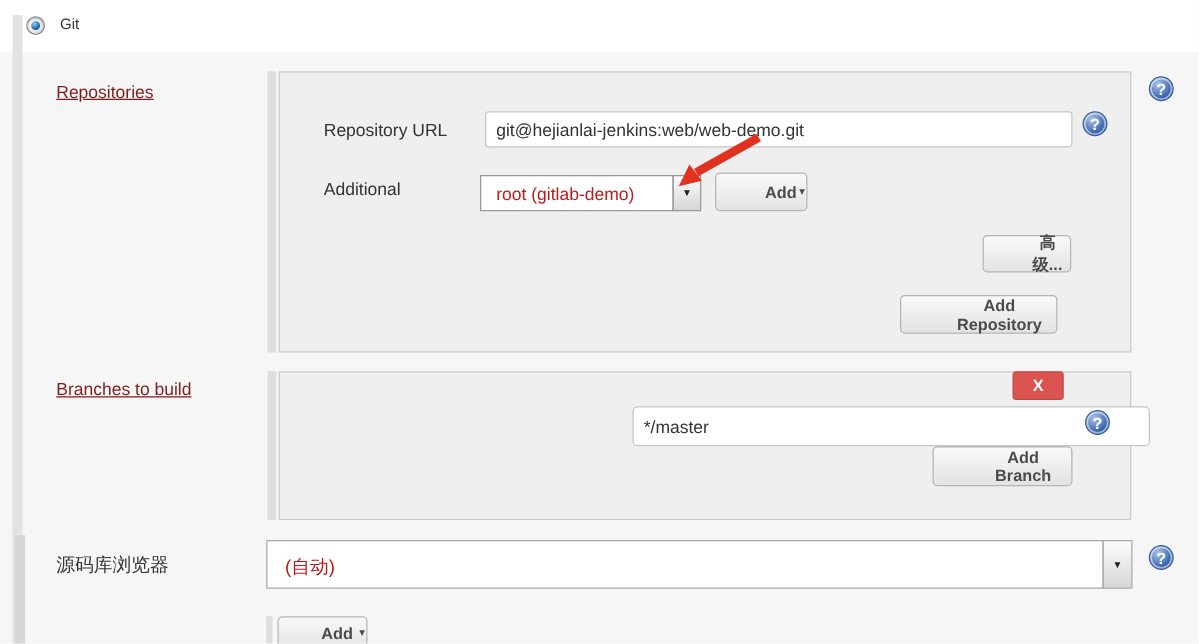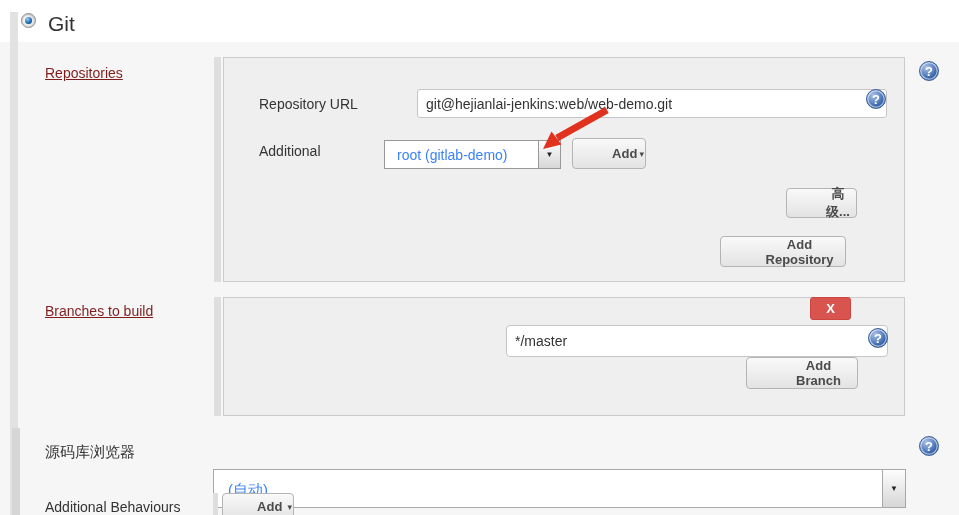--- a/index.html
+++ b/index.html
@@ -22,21 +22,21 @@
 
   .btn{background:linear-gradient(#f9f9f9,#e3e3e3);border:1px solid #b4b4b4;border-radius:4px;
     color:#4b4b4b;font-weight:bold;font-size:13px;text-align:center;cursor:pointer;
     box-sizing:border-box;font-family:inherit;display:flex;align-items:center;justify-content:center;gap:5px;padding-left:39px;}
 
   .xbtn{background:#d9534f;border:1px solid #cc4540;border-radius:3px;color:#fff;
     font-weight:bold;font-size:13px;text-align:center;cursor:pointer;box-sizing:border-box;
     display:flex;align-items:center;justify-content:center;font-family:inherit;}
 
   .combo{display:flex;box-sizing:border-box;cursor:pointer;}
-  .combo-field{flex:1;background:#fff;border:1px solid #989898;color:#3b82f6;
+  .combo-field{flex:1;background:#fff;border:1px solid #989898;color:#b91c1c;
     display:flex;align-items:center;overflow:hidden;white-space:nowrap;}
   .combo-btn{width:21px;background:linear-gradient(#fdfdfd,#d6d6d6);border:1px solid #989898;
     margin-left:-1px;display:flex;align-items:center;justify-content:center;color:#222;}
   .combo-btn span{font-size:8px;line-height:1;}
 
   .help{width:20px;height:20px;border-radius:50%;cursor:pointer;text-align:center;
     background:radial-gradient(circle at 35% 30%, #aac2e6 0%, #5b82c0 45%, #1e4f9c 78%, #17407f 100%);
     border:1px solid #3d5f9a;color:#fff;font-weight:bold;font-size:13px;line-height:19px;
     box-shadow:inset 0 0 0 1.5px rgba(255,255,255,.55);box-sizing:border-box;}
 
@@ -51,30 +51,30 @@
 
 <div id="canvas">
 
   <div class="abs content-bg"></div>
   <div class="abs vbar" style="left:10px;top:12px;width:8px;height:503px;"></div>
   <div class="abs vbar2" style="left:12px;top:428px;width:8px;height:87px;"></div>
 
   <div class="abs radio-outer" style="left:21px;top:13px;">
     <div class="radio-dot"></div>
   </div>
-  <div class="abs label" style="left:48px;top:12px;font-size:21px;">Git</div>
+  <div class="abs label" style="left:48px;top:12px;font-size:12px;">Git</div>
 
   <div class="abs section-label" style="left:45px;top:65px;">Repositories</div>
   <div class="abs help" style="left:919px;top:61px;">?</div>
 
   <div class="abs dragbar" style="left:214px;top:57px;width:7px;height:225px;"></div>
   <div class="abs panel" style="left:223px;top:57px;width:682px;height:225px;"></div>
 
   <div class="abs label" style="left:259px;top:96px;">Repository URL</div>
-  <input class="abs tinput" style="left: 388px; top: 89px; width: 470px; height: 29px; margin-left: 29px;" value="git@hejianlai-jenkins:web/web-demo.git">
+  <input class="abs tinput" style="left: 388px; top: 89px; width: 470px; height: 29px;" value="git@hejianlai-jenkins:web/web-demo.git">
   <div class="abs help" style="left:866px;top:89px;">?</div>
 
   <div class="abs label" style="left:259px;top:143px;">Additional</div>
   <div class="abs combo" style="left:384px;top:140px;width:177px;height:29px;">
     <div class="combo-field" style="font-size:14px;padding:0 6px 0 12px;">root (gitlab-demo)</div>
     <div class="combo-btn">
       <span>▼</span>
     </div>
   </div>
 
@@ -106,36 +106,35 @@
 
   <div class="abs section-label" style="left:45px;top:303px;">Branches to build</div>
 
   <div class="abs dragbar" style="left:214px;top:297px;width:7px;height:119px;"></div>
   <div class="abs panel" style="left:223px;top:297px;width:682px;height:119px;"></div>
 
   <button class="abs xbtn" style="left:810px;top:297px;width:41px;height:23px;">
     <span>X</span>
   </button>
 
-  <input class="abs tinput" style="left: 506px; top: 325px; width: 382px; height: 32px; border-radius: 4px;" value="*/master">
+  <input class="abs tinput" style="left: 506px; top: 325px; width: 414px; height: 32px; border-radius: 4px;" value="*/master">
   <div class="abs help" style="left:868px;top:328px;">?</div>
 
   <button class="abs btn" style="left:746px;top:357px;width:112px;height:32px;">
     <span>Add Branch</span>
   </button>
 
   <div class="abs label" style="left:45px;top:443px;font-size:15px;">源码库浏览器</div>
-  <div class="abs combo" style="left:213px;top:432px;width:693px;height:39px;margin-top:37px;">
+  <div class="abs combo" style="left:213px;top:432px;width:693px;height:39px;">
     <div class="combo-field" style="font-size:15px;padding:4px 6px 0 14px;border-color:#a8a8a8;">(自动)</div>
     <div class="combo-btn" style="width:22px;border-color:#a8a8a8;">
       <span>▼</span>
     </div>
   </div>
   <div class="abs help" style="left:919px;top:436px;">?</div>
 
-  <div class="abs label" style="left:45px;top:499px;">Additional Behaviours</div>
   <div class="abs dragbar" style="left:213px;top:493px;width:5px;height:22px;"></div>
   <button class="abs btn" style="left:222px;top:493px;width:72px;height:27px;">
     <span>Add</span>
     <span style="font-size:9px;">▾</span>
   </button>
 
 </div>
 
 </body></html>

